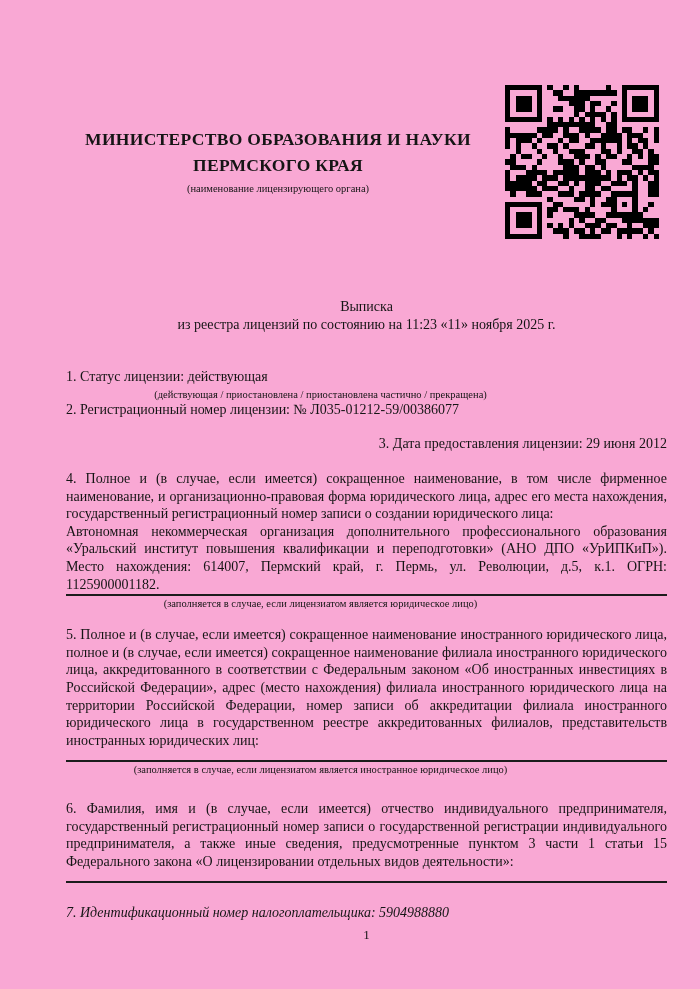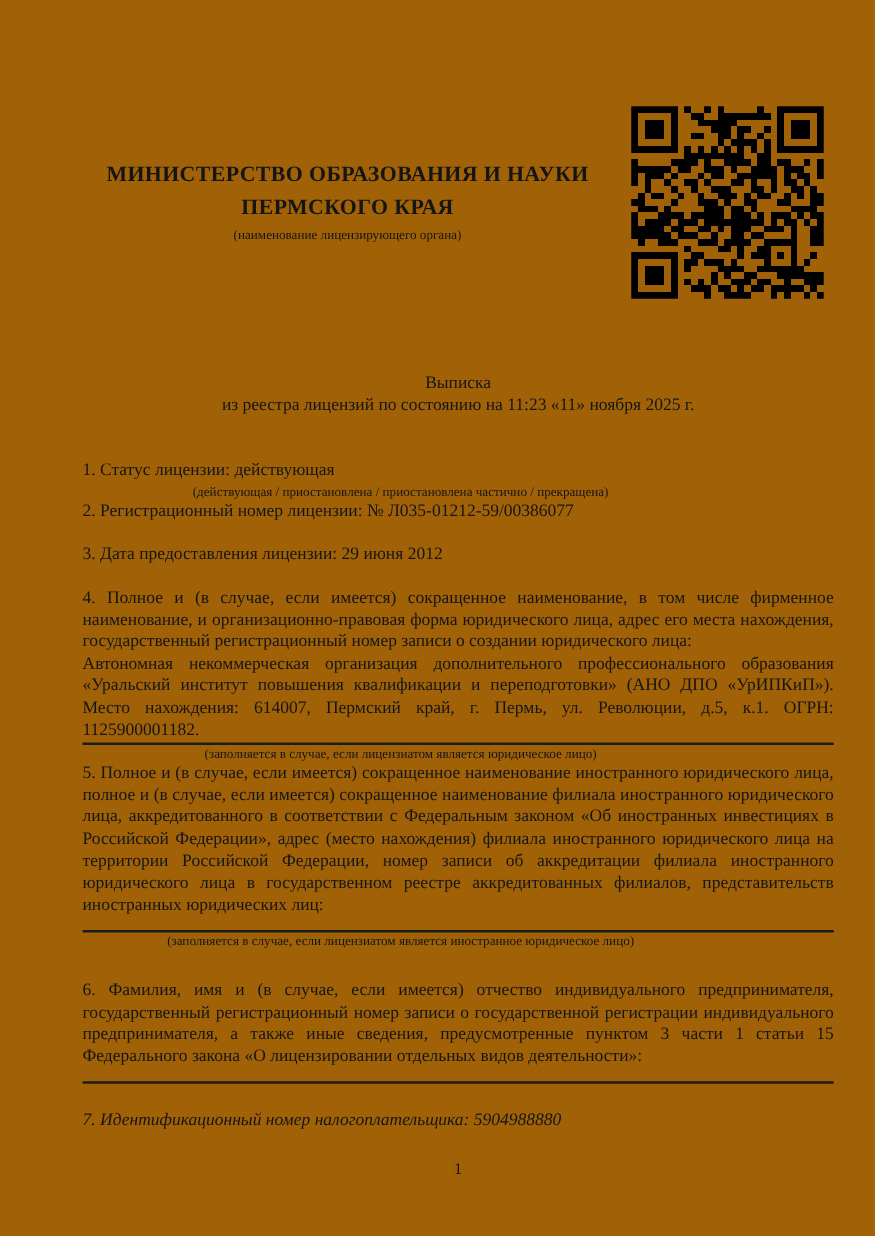--- a/index.html
+++ b/index.html
@@ -1,40 +1,40 @@
 <!DOCTYPE html>
 <html lang="ru"><head>
 <meta charset="utf-8">
 <style>
   html,body{margin:0;padding:0;}
   body{width:700px;height:989px;background:#ffffff;}
   .page{
-    position:relative;width:700px;height:989px;background:#a16207;
+    position:relative;width:700px;height:989px;background:#f9a8d4;
     font-family:"Liberation Serif","DejaVu Serif",serif;
     color:#151515;overflow:hidden;
   }
   
   .header-text{position:absolute;left:66px;top:126px;width:424px;text-align:center;}
   .ministry-line{font-weight:bold;font-size:17.5px;line-height:26px;letter-spacing:.3px;}
   .header-caption{font-size:10.5px;line-height:13px;margin-top:4px;}
   .qr-wrap{position:absolute;left:505px;top:85px;width:154px;height:154px;}
   .qr-wrap svg{display:block;}
   
   .content{position:absolute;left:66px;top:298px;width:601px;font-size:14px;line-height:17.6px;}
   .doc-title{text-align:center;}
   .jp{margin:0;text-align:justify;}
   .line{margin:0;}
   .fill-note{font-size:10.5px;line-height:13px;text-align:center;padding-right:92px;margin-top:1px;}
   .rule{border-top:2px solid #1c1c1c;height:0;margin-top:1px;}
   .it-status{margin-top:35px;}
   .it-status .fill-note{margin-top:2px;}
   .it-regnum{margin-top:0;}
-  .it-date{margin-top:17px;}
+  .it-date{margin-top:17px;text-align:right;}
   .it-legal{margin-top:17px;}
-  .it-foreign{}
+  .it-foreign{margin-top:16px;}
   .it-foreign .rule{margin-top:11px;}
   .it-entr{margin-top:24px;}
   .it-entr .rule{margin-top:10px;}
   .it-inn{margin-top:21px;font-style:italic;}
   .page-number{position:absolute;left:66px;top:926px;width:601px;text-align:center;font-size:13px;line-height:17px;}
 </style>
 </head>
 <body>
 
 <div class="page">

